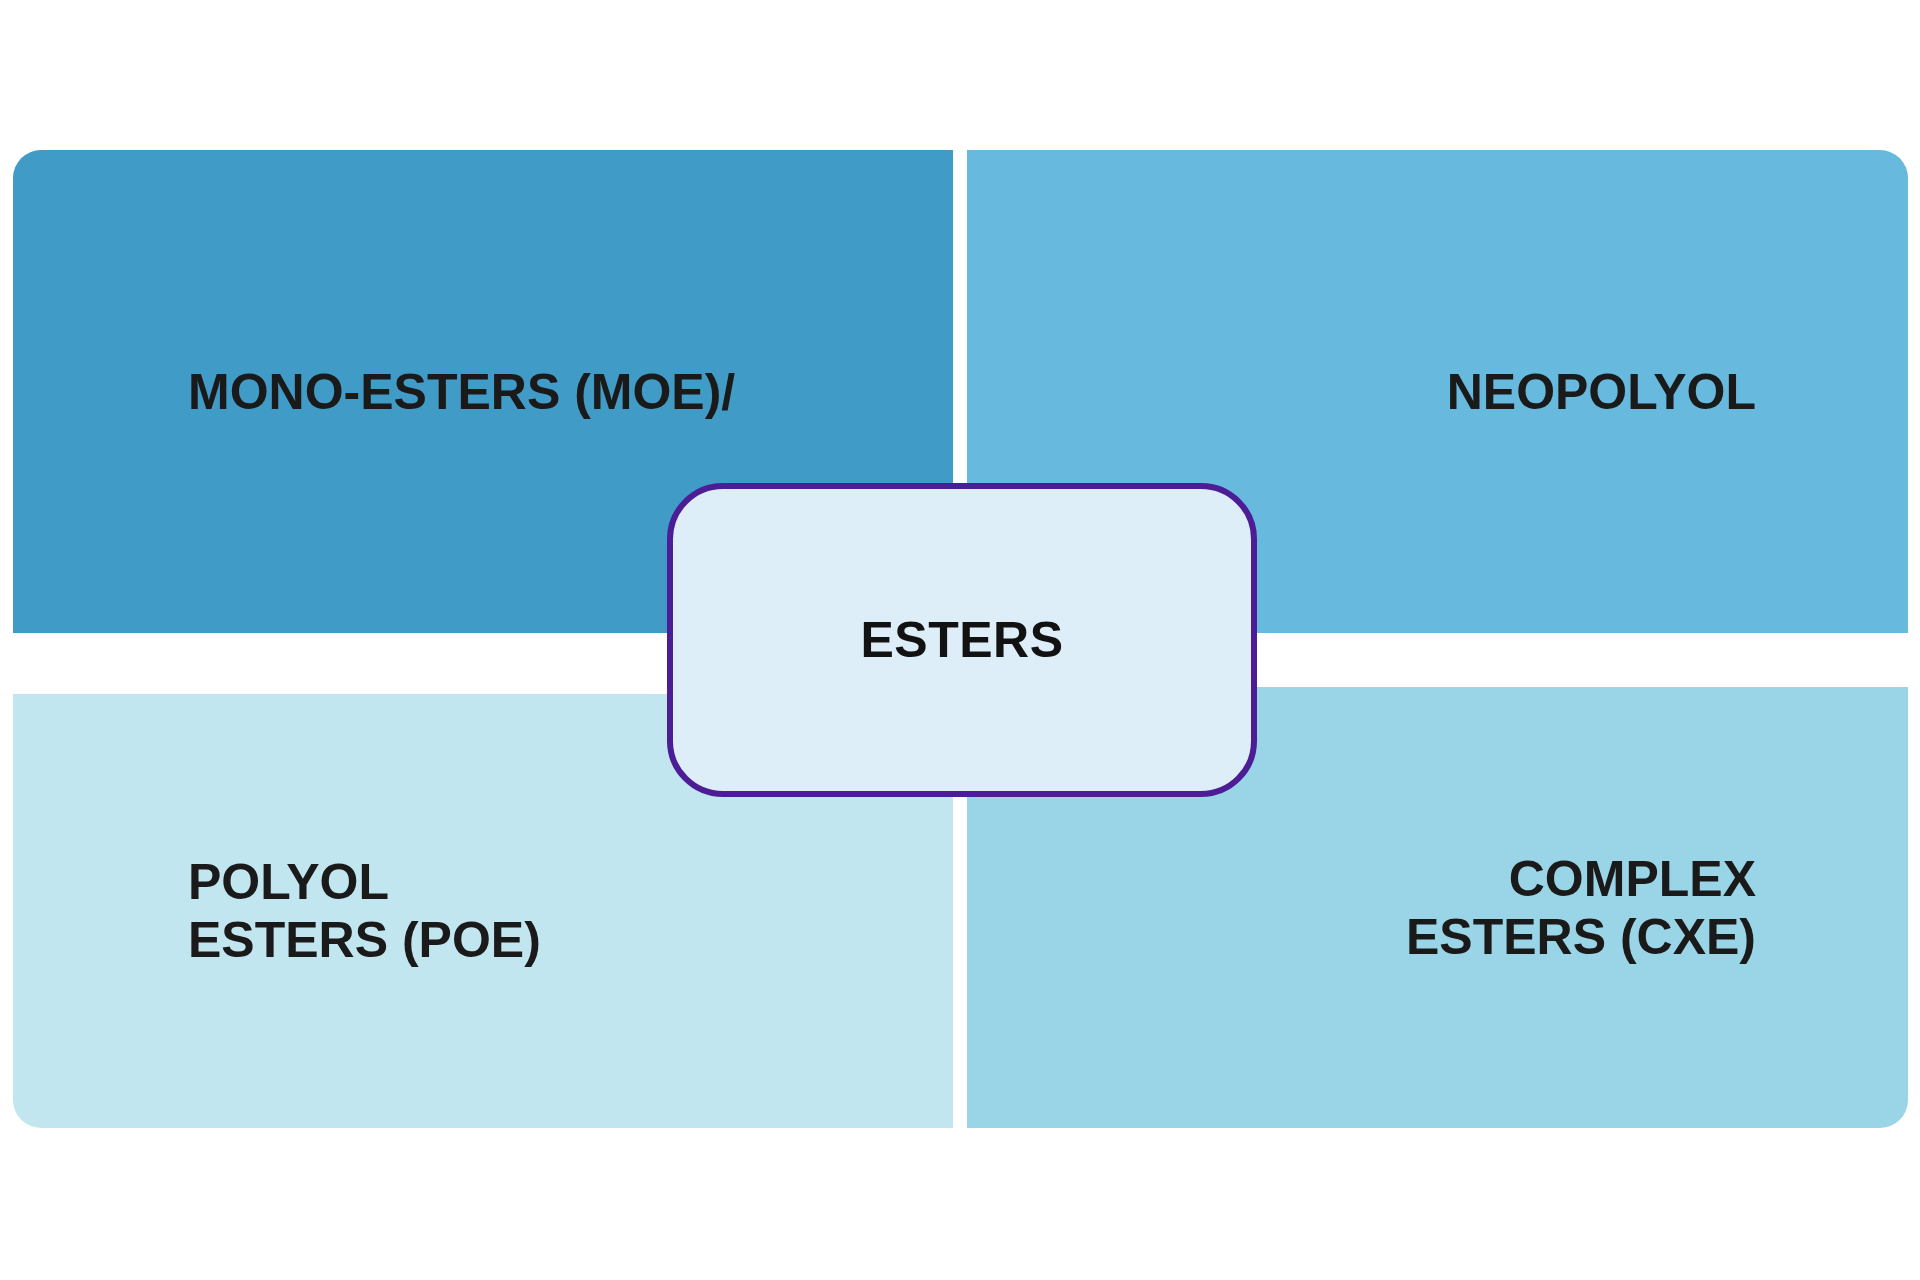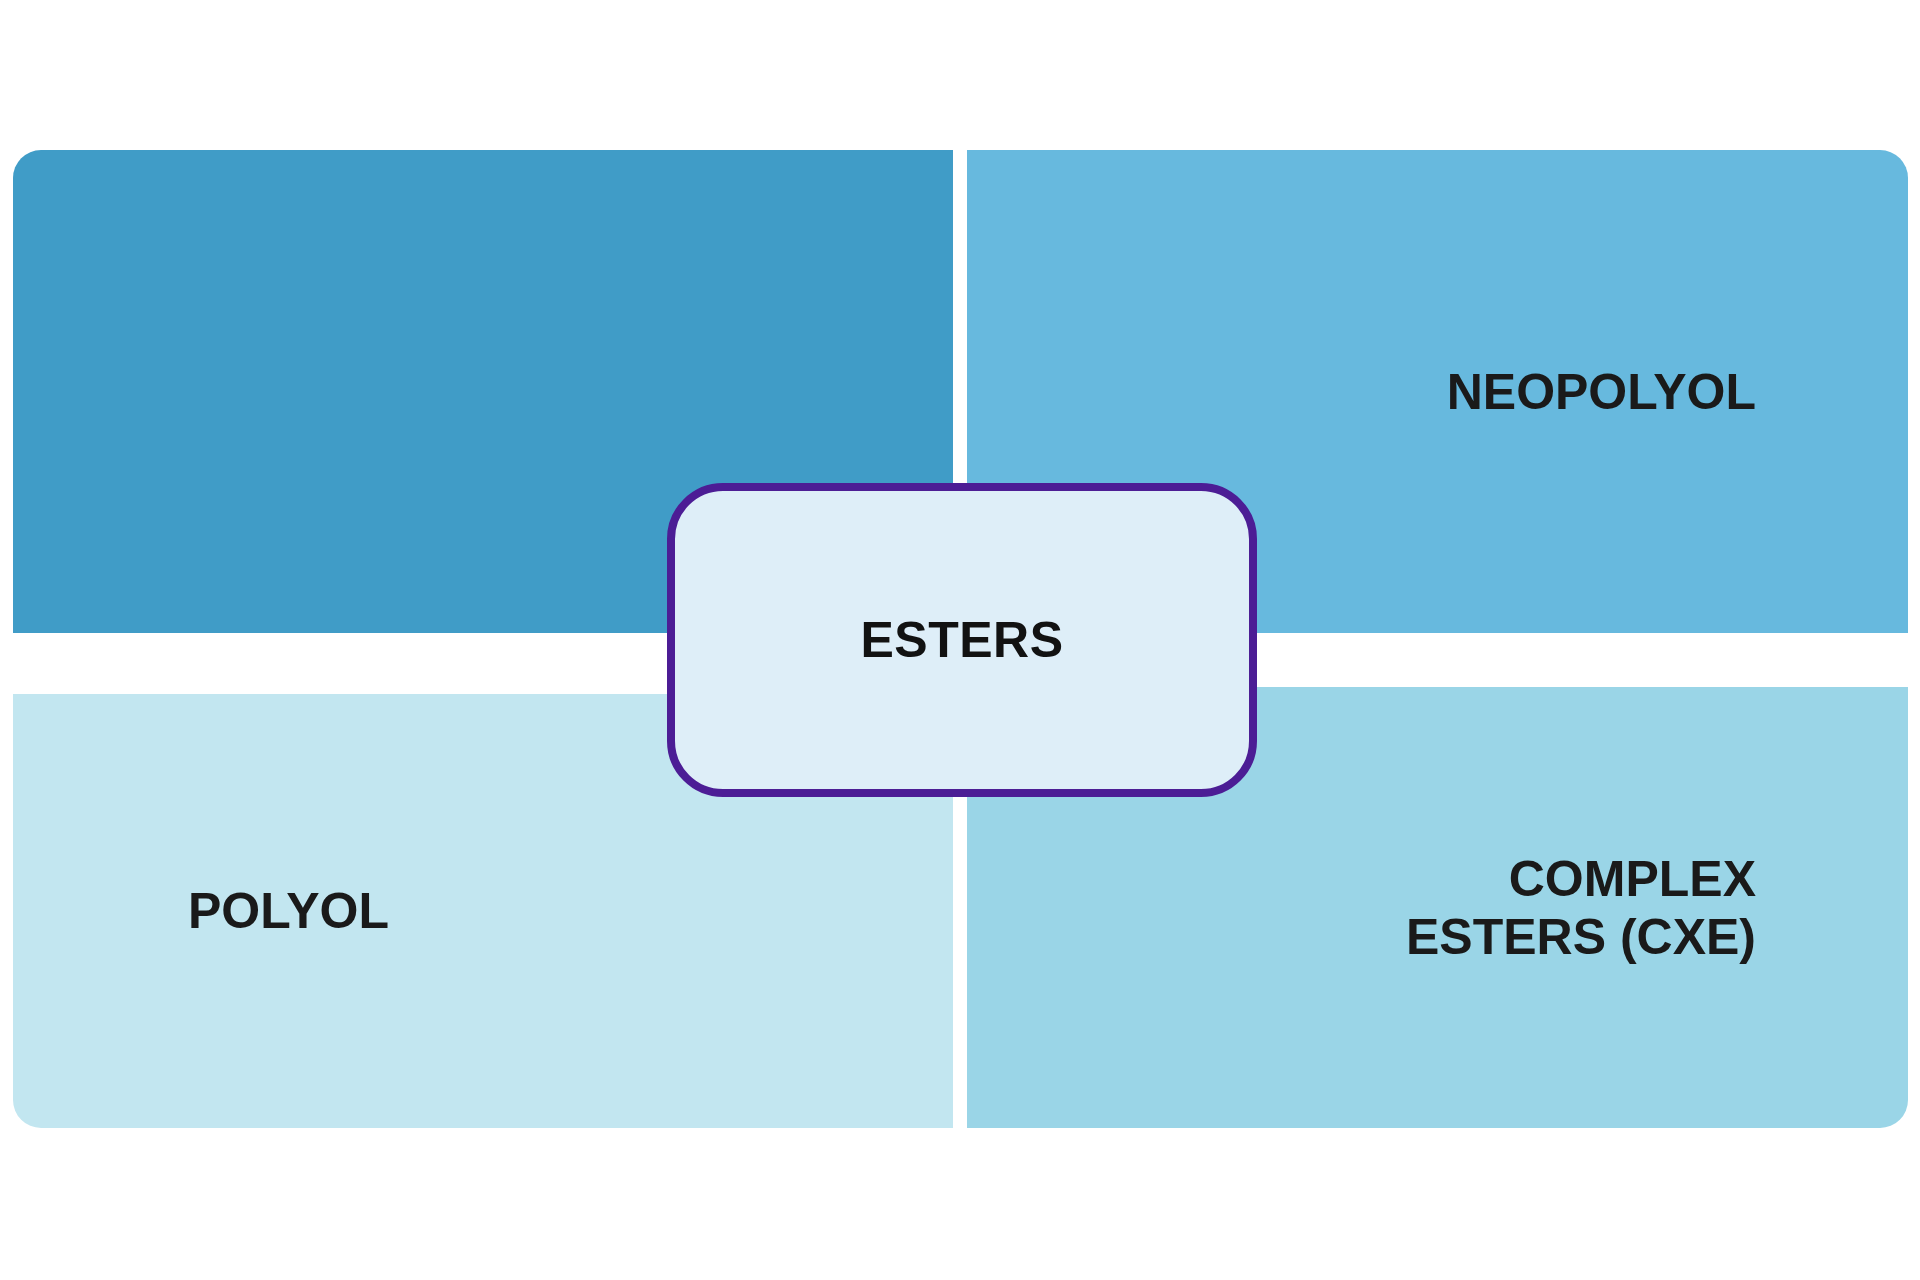--- a/index.html
+++ b/index.html
@@ -47,21 +47,21 @@
   }
   .quad.tl .quad-label, .quad.bl .quad-label { text-align: left; }
   .quad.tr .quad-label, .quad.br .quad-label { text-align: right; }
   .center-box {
     position: absolute;
     left: 667px;
     top: 483px;
     width: 590px;
     height: 314px;
     box-sizing: border-box;
-    border: 8px solid #4c1d95;
+    border: 6px solid #4c1d95;
     border-radius: 56px;
     display: flex;
     align-items: center;
     justify-content: center;
   }
   .center-label {
     font-size: 50px;
     font-weight: bold;
     color: #121212;
     letter-spacing: 0.5px;
@@ -70,32 +70,34 @@
 </style>
 </head>
 <body>
 
 <div class="canvas">
 
   <div class="grid">
 
     <div class="quad tl" style="background-color: rgb(64, 156, 199);">
       <div class="quad-label">
+        <div>MONO-ESTERS (MOE)/</div>
       </div>
     </div>
 
     <div class="quad tr" style="background-color: rgb(103, 185, 222);">
       <div class="quad-label">
         <div>NEOPOLYOL</div>
       </div>
     </div>
 
     <div class="quad bl" style="background-color: rgb(194, 230, 240); margin-top: 47px;">
       <div class="quad-label">
         <div>POLYOL</div>
+        <div>ESTERS (POE)</div>
       </div>
     </div>
 
     <div class="quad br" style="background-color: rgb(154, 213, 231); margin-top: 40px;">
       <div class="quad-label">
         <div>COMPLEX</div>
         <div>ESTERS (CXE)</div>
       </div>
     </div>
 

